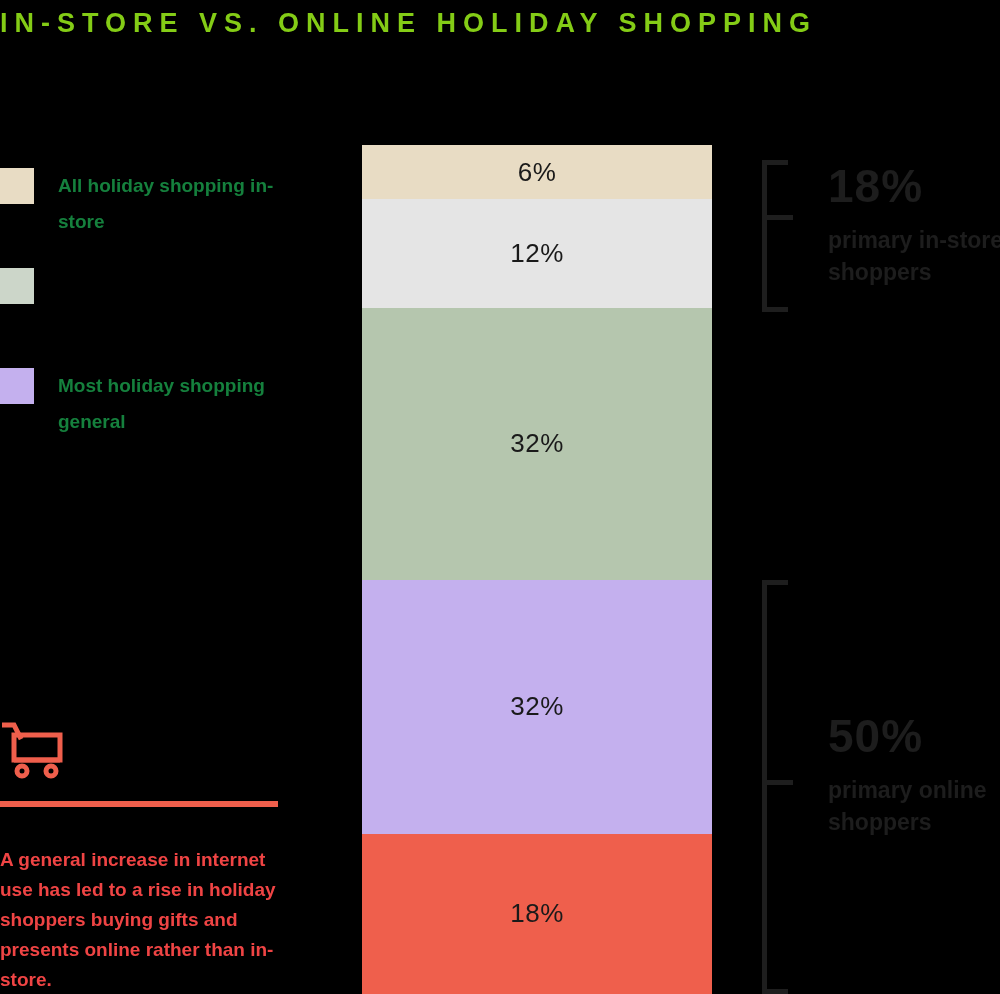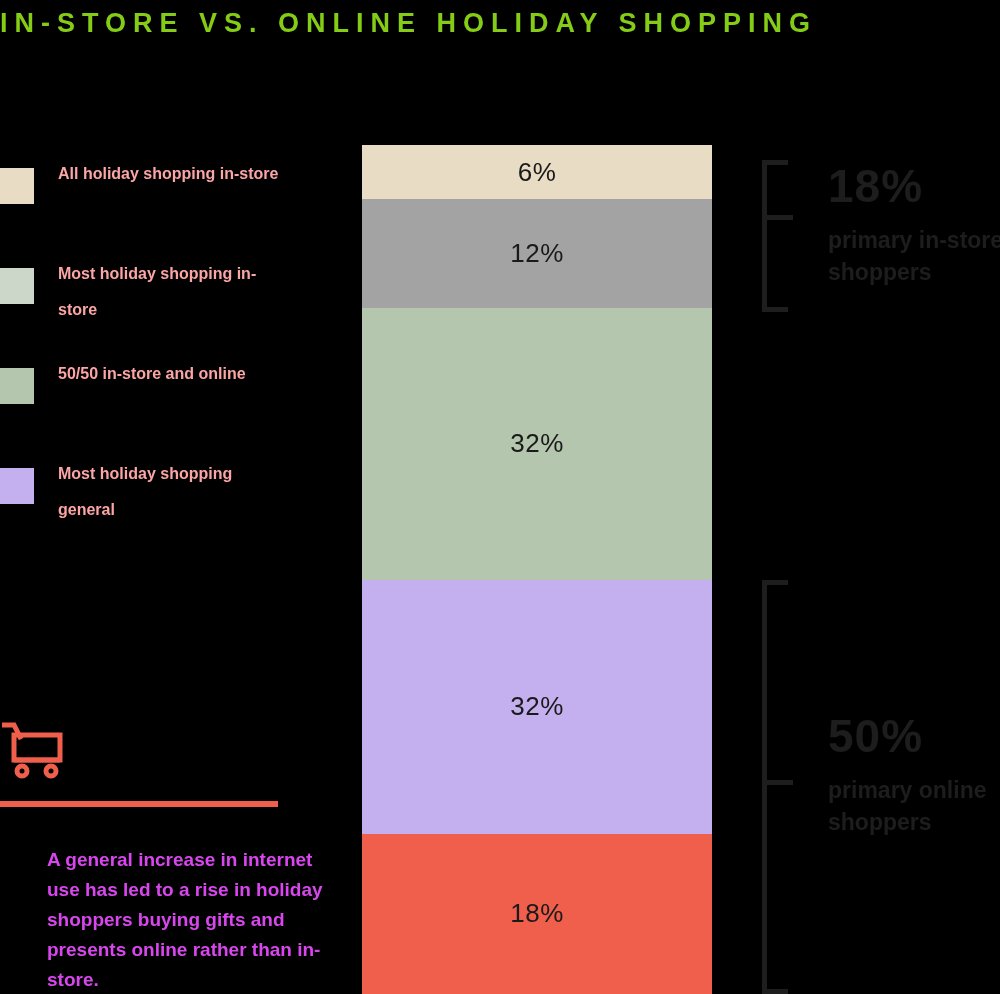--- a/index.html
+++ b/index.html
@@ -44,25 +44,25 @@
     align-items: flex-start;
   }
   .legend-swatch {
     width: 34px;
     height: 36px;
     flex: 0 0 34px;
     margin-top: 20px;
   }
   .legend-label {
     margin-left: 24px;
-    margin-top: 8px;
-    font-size: 16px;
+    margin-top: 20px;
+    font-size: 19px;
     font-weight: 700;
     line-height: 36px;
-    color: #fca5a5;
+    color: #15803d;
     max-width: 230px;
   }
 
   
   #cart-icon {
     position: absolute;
     left: 2px;
     top: 720px;
     width: 72px;
     height: 62px;
@@ -80,22 +80,21 @@
 
   
   #footnote {
     position: absolute;
     left: 0px;
     top: 845px;
     width: 286px;
     font-size: 19px;
     line-height: 30px;
     font-weight: 700;
-    color: #d946ef;
-    margin-left: 47px;
+    color: #ef4444;
   }
 
   
   #bar-wrap {
     position: absolute;
     left: 362px;
     top: 145px;
     width: 350px;
     height: 849px;
   }
@@ -176,27 +175,22 @@
 
 <div id="legend">
 
   <div class="legend-item">
     <div class="legend-swatch" style="background:#e8dcc4"></div>
     <div class="legend-label">All holiday shopping in-store</div>
   </div>
 
   <div class="legend-item">
     <div class="legend-swatch" style="background:#ccd6c9"></div>
-    <div class="legend-label">Most holiday shopping in-store</div>
-  </div>
-
-  <div class="legend-item">
-    <div class="legend-swatch" style="background:#b5c6ae"></div>
-    <div class="legend-label">50/50 in-store and online</div>
-  </div>
+  </div>
+
 
   <div class="legend-item">
     <div class="legend-swatch" style="background:#c4b0ee"></div>
     <div class="legend-label">Most holiday shopping general</div>
   </div>
 
 
 </div>
 
 <div id="cart-icon">
@@ -212,21 +206,21 @@
 <div id="footnote-divider"></div>
 
 <div id="footnote">A general increase in internet use has led to a rise in holiday shoppers buying gifts and presents online rather than in-store.</div>
 
 <div id="bar-wrap">
 
   <div class="bar-seg" style="height:6.4%; background:#e8dcc4;">
     <span class="bar-seg-label">6%</span>
   </div>
 
-  <div class="bar-seg" style="height:12.8%; background:#a3a3a3;">
+  <div class="bar-seg" style="height:12.8%; background:#e5e5e5;">
     <span class="bar-seg-label">12%</span>
   </div>
 
   <div class="bar-seg" style="height:32%; background:#b5c6ae;">
     <span class="bar-seg-label">32%</span>
   </div>
 
   <div class="bar-seg" style="height:29.9%; background:#c4b0ee;">
     <span class="bar-seg-label">32%</span>
   </div>

